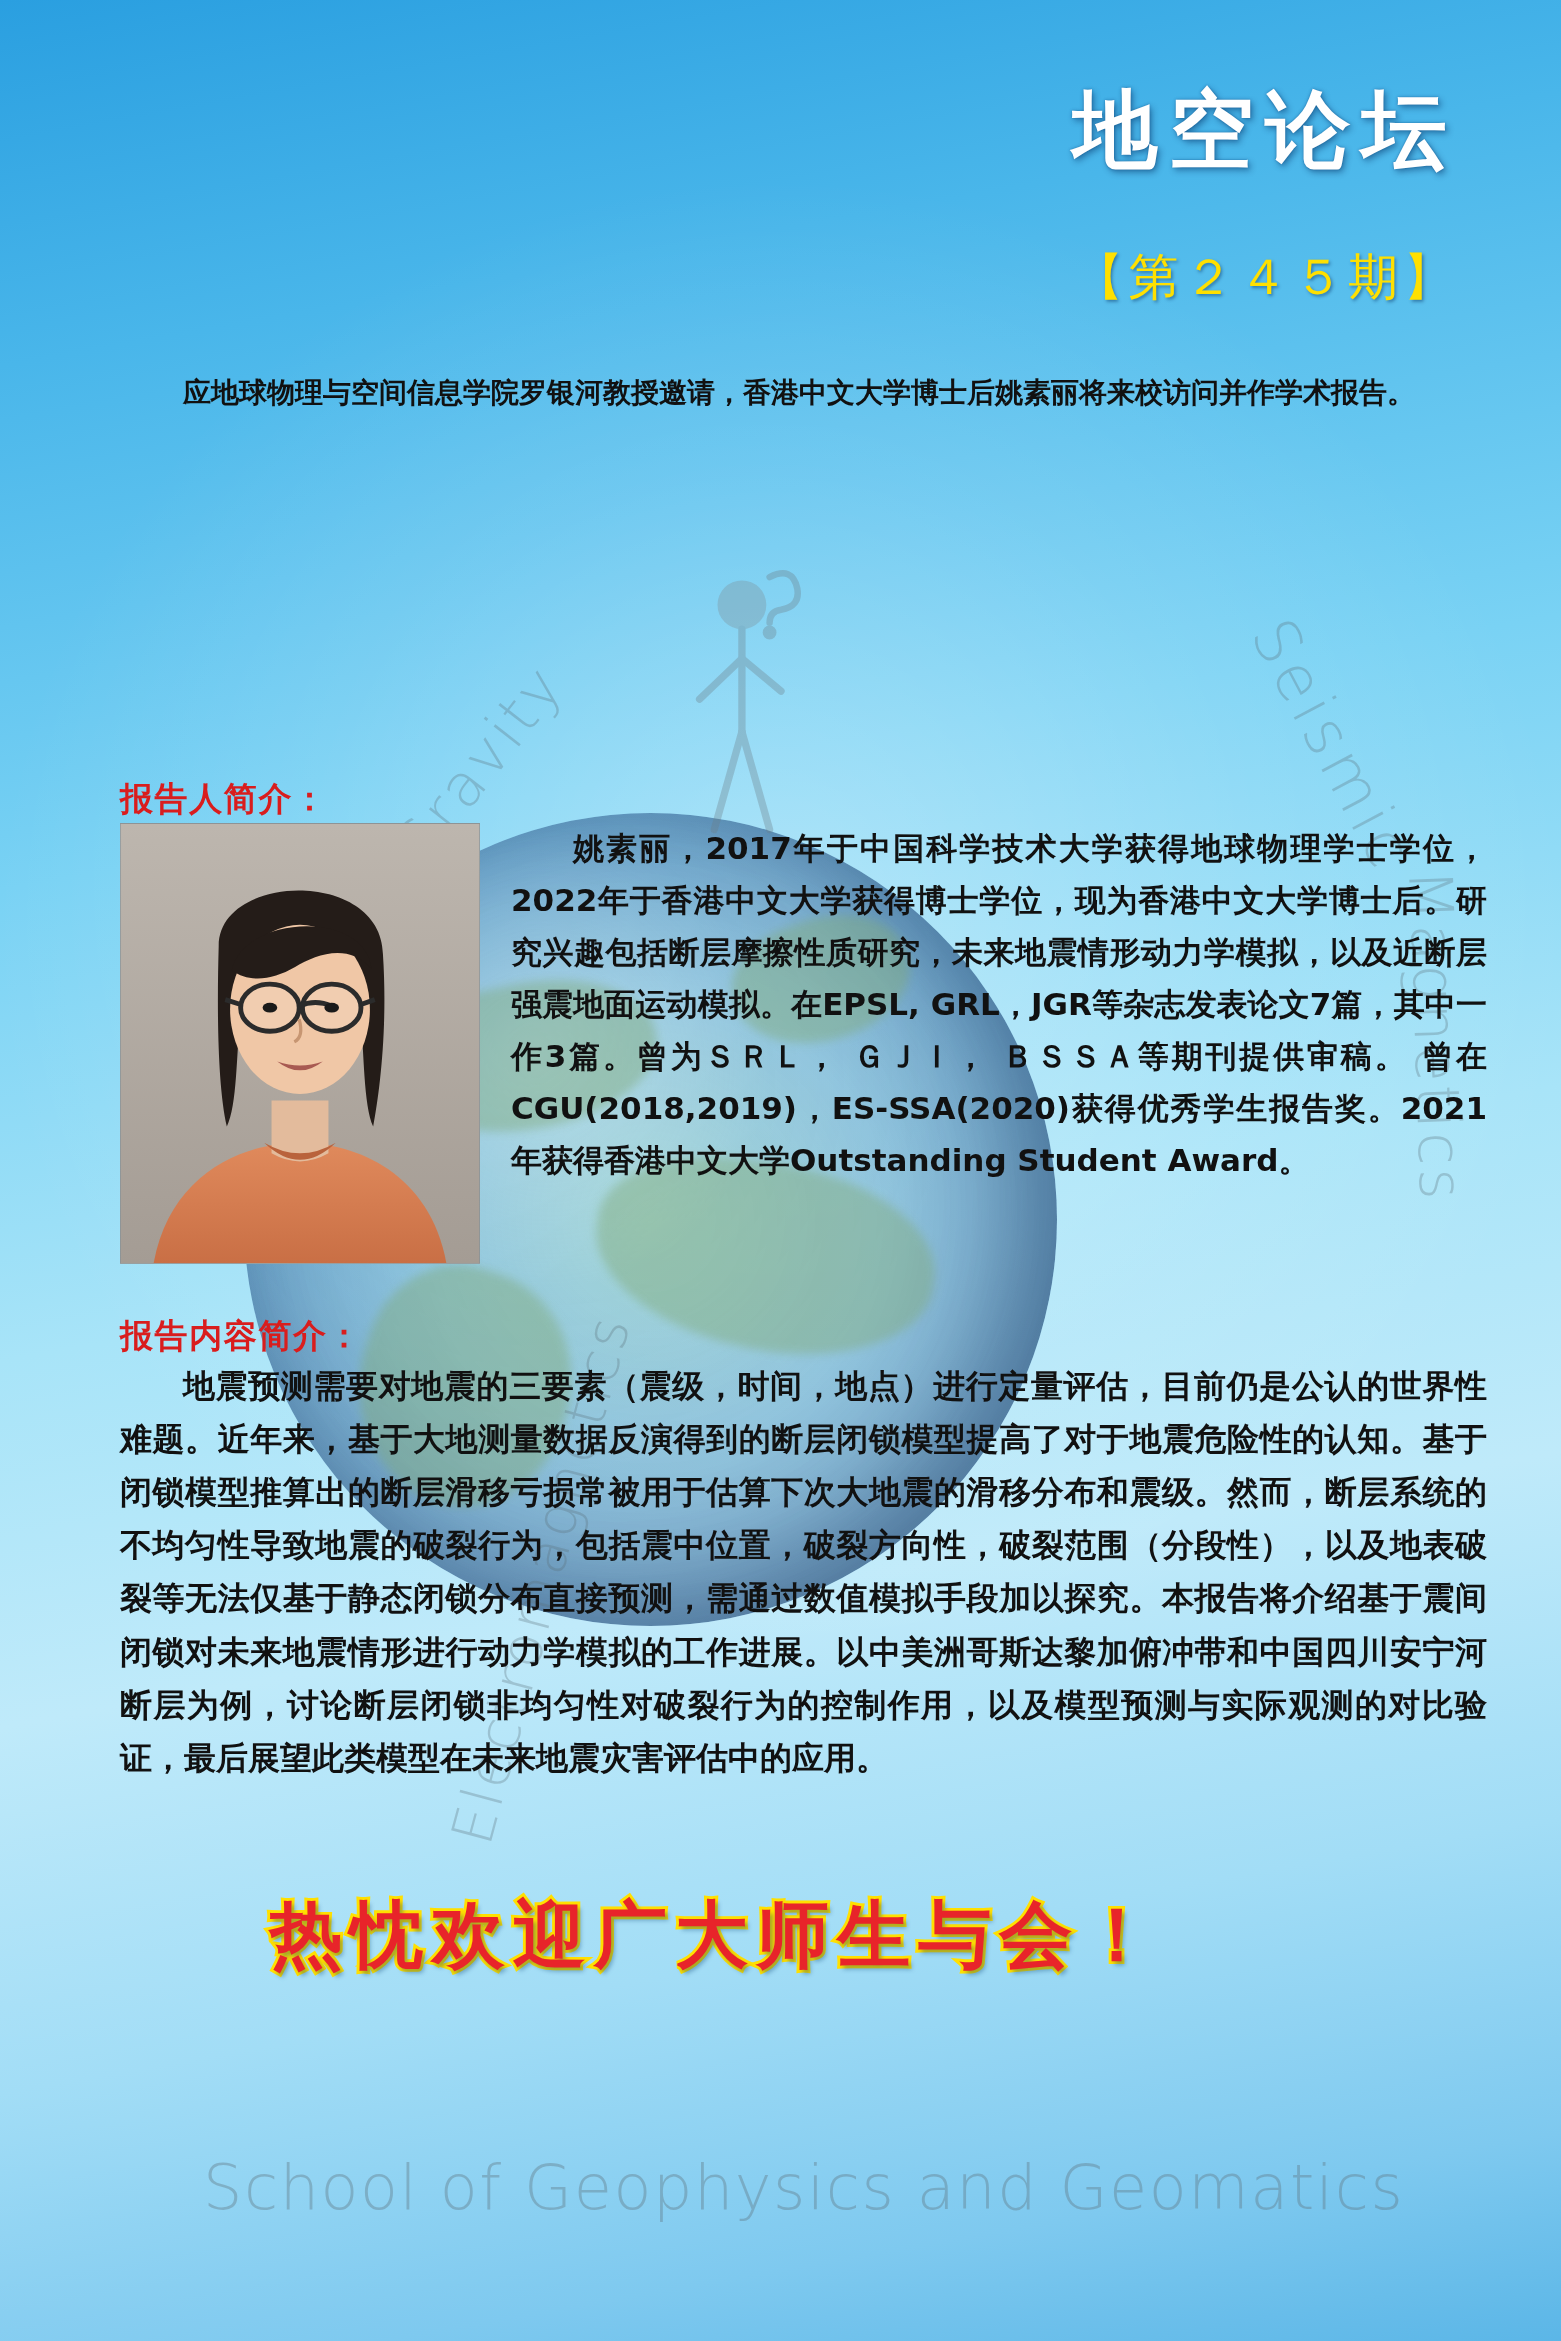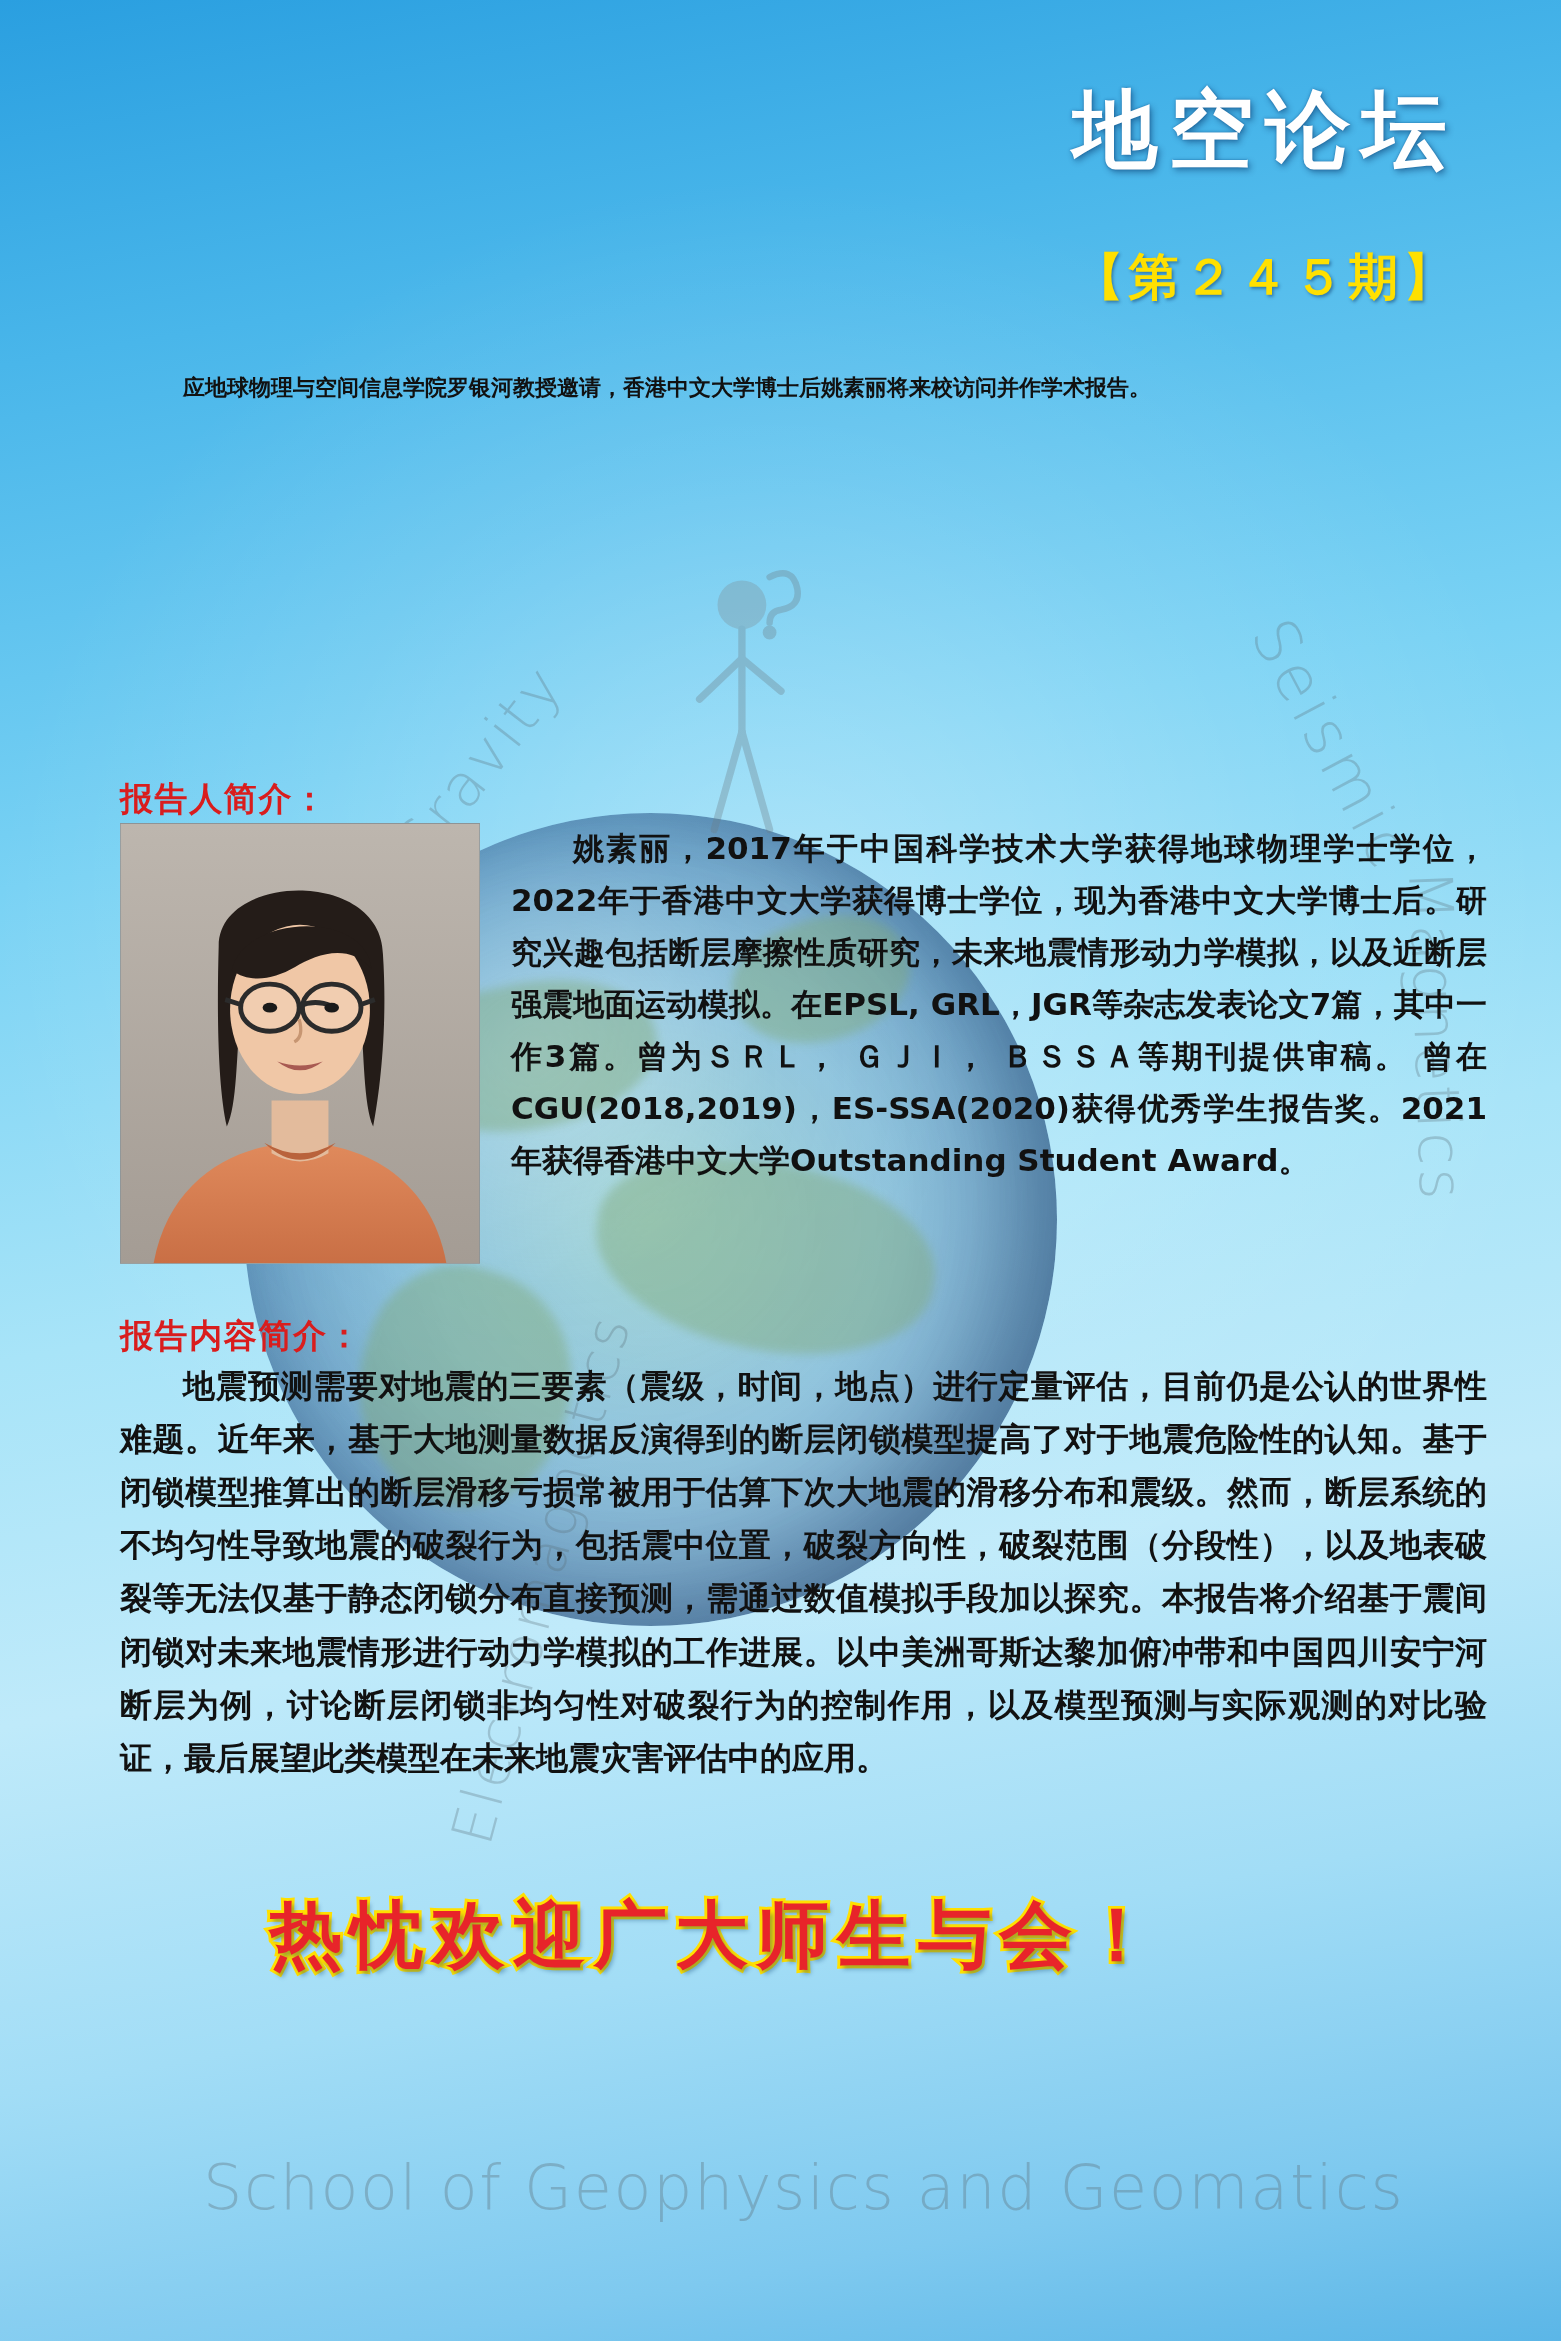--- a/index.html
+++ b/index.html
@@ -158,37 +158,37 @@
     color: #ffffff;
     letter-spacing: 11.4px;
     text-shadow: 0 0 2.4px rgba(0,60,120,0.55), 2.4px 3.3px 6.5px rgba(0,40,90,0.45);
     white-space: nowrap;
   }
   .issue {
     position: absolute;
     right: 104px;
     top: 244px;
     font-family: "DejaVu Sans", sans-serif;
-    font-weight: bold;
+    font-weight: normal;
     font-size: 50px;
     color: #ffe000;
     letter-spacing: 4.9px;
     text-shadow: 1.6px 1.6px 3.3px rgba(0,40,90,0.45);
     white-space: nowrap;
   }
 
   
   .intro {
     position: absolute;
     left: 120px;
     top: 370px;
     width: 1326px;
     font-family: "DejaVu Sans", sans-serif;
     font-weight: bold;
-    font-size: 22px;
+    font-size: 28px;
     line-height: 1.62;
     color: #111;
     text-indent: 63px;
     text-align: justify;
   }
 
   .info-block {
     position: absolute;
     left: 120px;
     top: 504px;

